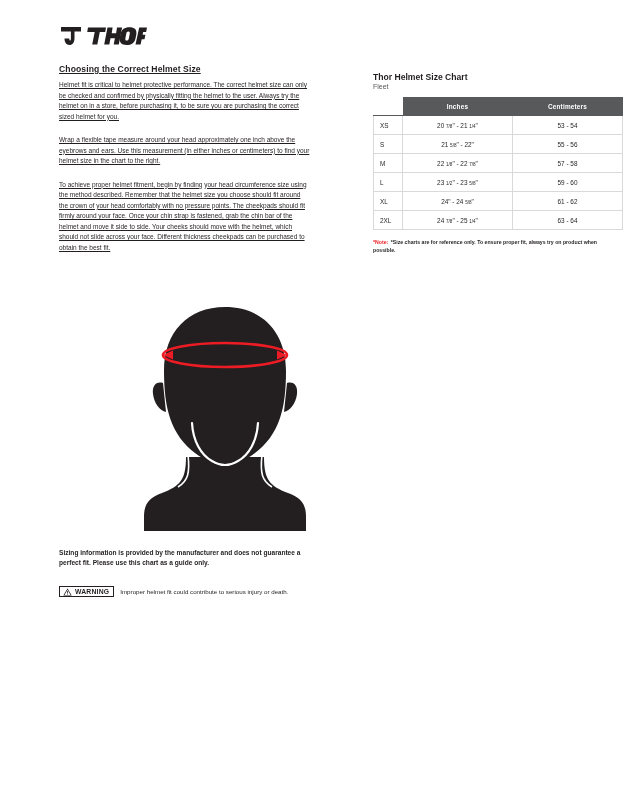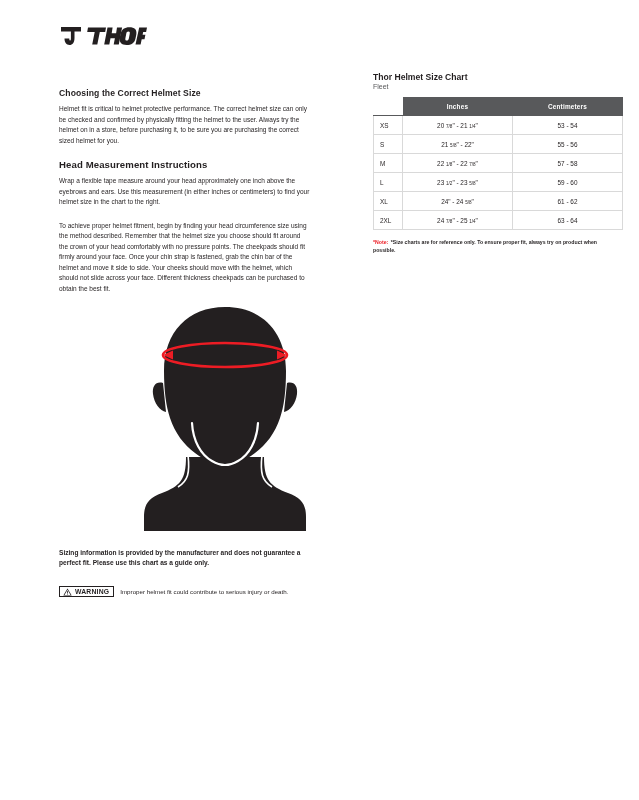--- a/index.html
+++ b/index.html
@@ -30,22 +30,23 @@
     display: flex;
     align-items: center;
     gap: 6px;
   }
   .logo svg { display: block; }
 
   
   .left-col {
     position: absolute;
     left: 59px;
-    top: 88px;
+    top: 64px;
     width: 252px;
+    text-decoration: underline;
   }
   .sec-title {
     font-size: 8.6px;
     font-weight: bold;
     color: #231f20;
     margin: 0 0 6px 0;
     letter-spacing: 0.1px;
   }
   .sec-title.big {
     font-size: 9.6px;
@@ -198,21 +199,20 @@
         <path d="M70.3 1.2 C75.6 1.2 78.2 3.6 77.3 8.6 L76.5 12.4 C75.6 16.9 72.3 19 67.6 19 C62.6 19 59.9 16.6 60.8 11.6 L61.6 7.8 C62.5 3.3 65.7 1.2 70.3 1.2 Z M69.5 5.6 C68.2 5.6 67.5 6.4 67.2 8 L66.4 12.2 C66.1 13.8 66.5 14.6 67.7 14.6 C68.9 14.6 69.6 13.8 69.9 12.2 L70.7 8 C71 6.4 70.7 5.6 69.5 5.6 Z"></path>
         <path d="M80.2 1.5 L88 1.5 L87.1 6 L84.2 6 L83.6 8.8 L86.4 8.8 L85.5 13.3 L82.7 13.3 L81.6 18.6 L76.5 18.6 Z"></path>
       </g>
     </svg>
   </div>
 
   <div class="left-col">
     <h2 class="sec-title">Choosing the Correct Helmet Size</h2>
     <p class="body-text">Helmet fit is critical to helmet protective performance. The correct helmet size can only be checked and confirmed by physically fitting the helmet to the user. Always try the helmet on in a store, before purchasing it, to be sure you are purchasing the correct sized helmet for you.</p>
 
-    <h2 class="sec-title big">Head Measurement Instructions</h2>
     <p class="body-text">Wrap a flexible tape measure around your head approximately one inch above the eyebrows and ears. Use this measurement (in either inches or centimeters) to find your helmet size in the chart to the right.</p>
 
     <p class="body-text">To achieve proper helmet fitment, begin by finding your head circumference size using the method described. Remember that the helmet size you choose should fit around the crown of your head comfortably with no pressure points. The cheekpads should fit firmly around your face. Once your chin strap is fastened, grab the chin bar of the helmet and move it side to side. Your cheeks should move with the helmet, which should not slide across your face. Different thickness cheekpads can be purchased to obtain the best fit.</p>
   </div>
 
   <div class="right-col">
     <h2 class="chart-title">Thor Helmet Size Chart</h2>
     <div class="chart-sub">Fleet</div>
 
     <table class="size-chart">

